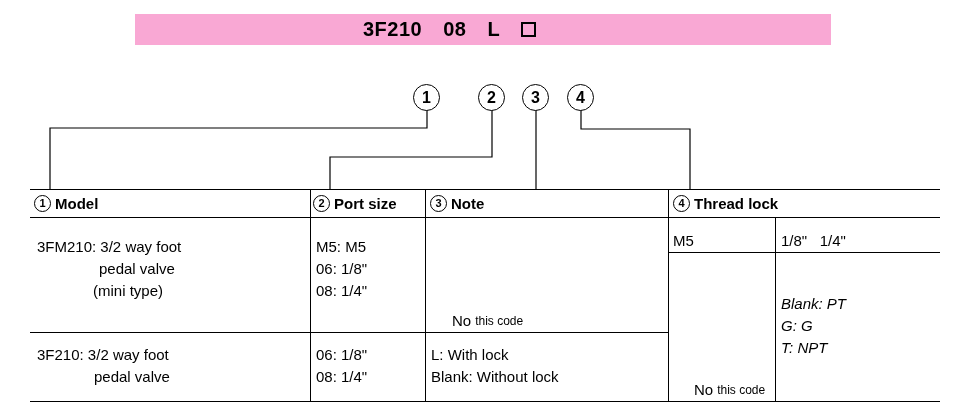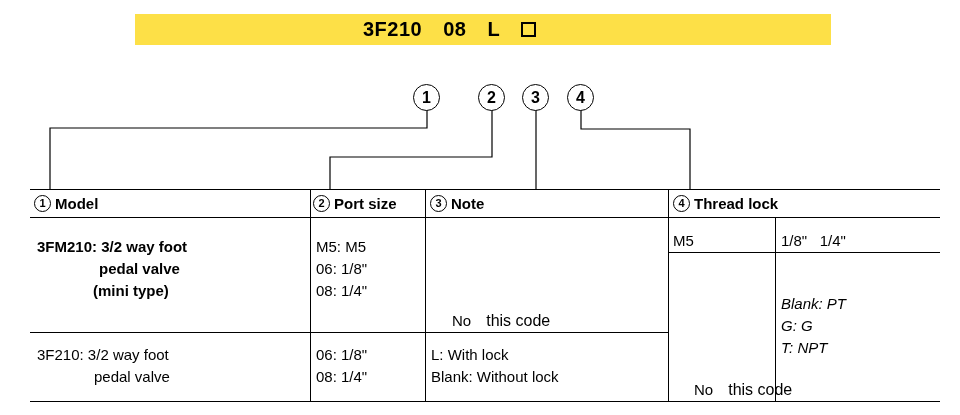--- a/index.html
+++ b/index.html
@@ -4,21 +4,21 @@
 <style>
   * { margin:0; padding:0; box-sizing:border-box; }
   html,body { width:960px; height:415px; }
   body {
     position:relative; overflow:hidden; background:#ffffff; color:#000;
     font-family:"Liberation Sans","DejaVu Sans",sans-serif;
   }
   .overlay { position:absolute; left:0; top:0; width:960px; height:415px; }
 
   
-  .banner { position:absolute; left:135px; top:14px; width:696px; height:31px; background:#fde047; }
+  .banner { position:absolute; left:135px; top:14px; width:696px; height:31px; background:#f9a8d4; }
   .code { position:absolute; left:228px; top:0; height:100%; display:flex; align-items:center; gap:21px;
           font-size:20px; font-weight:bold; letter-spacing:.5px; }
   .box { width:15px; height:15px; border:2px solid #000; display:inline-block; }
 
   
   .callout { position:absolute; width:27px; height:27px; background:#fff; border:1.7px solid #000;
              border-radius:50%; display:flex; align-items:center; justify-content:center;
              font-size:16px; font-weight:bold; }
   #c1{left:413px;top:84px} #c2{left:478px;top:84px} #c3{left:522px;top:84px} #c4{left:567px;top:84px}
 
@@ -29,24 +29,24 @@
           display:inline-flex; align-items:center; justify-content:center; font-size:11px; font-weight:bold; }
   #h1{left:34px} #h2{left:313px} #h3{left:430px} #h4{left:673px}
 
   
   .cell { position:absolute; font-size:15px; line-height:22px; }
   .ind62 { padding-left:62px; }
   .ind57 { padding-left:57px; }
   .ind56 { padding-left:56px; }
   .vcenter { display:flex; align-items:flex-end; }
   .no-big { font-size:15px;margin-left:21px; }
-  .no-small { font-size:16px; margin-left:15px; }
+  .no-small { font-size:12px; margin-left:4px; }
   .pre { white-space:pre; }
 
-  #model-r1 { left:37px;  top:236px;font-weight:bold; }
+  #model-r1 { left:37px;  top:236px; }
   #port-r1  { left:316px; top:236px; }
   #note-r1  { left:431px; top:217px; height:115px; }
   #model-r2 { left:37px;  top:344px; }
   #port-r2  { left:316px; top:344px; }
   #note-r2  { left:431px; top:344px; }
   #thr-s1-l { left:673px; top:217px; height:35px; }
   #thr-s1-r { left:781px; top:217px; height:35px; }
   #thr-s2-l { left:673px; top:252px; height:149px; }
   #thr-s2-r { left:781px; top:293px;font-style:italic; }
 </style>

